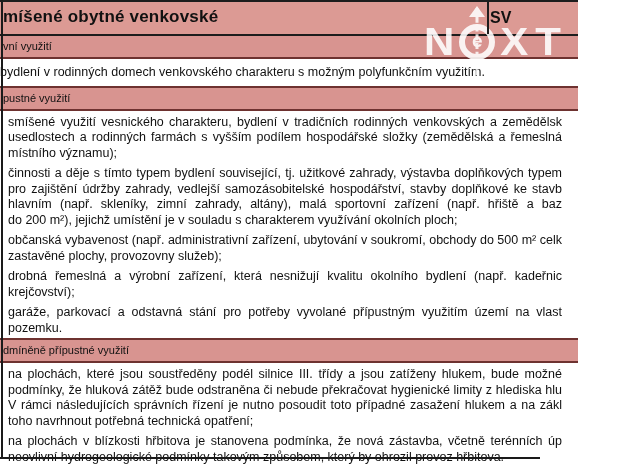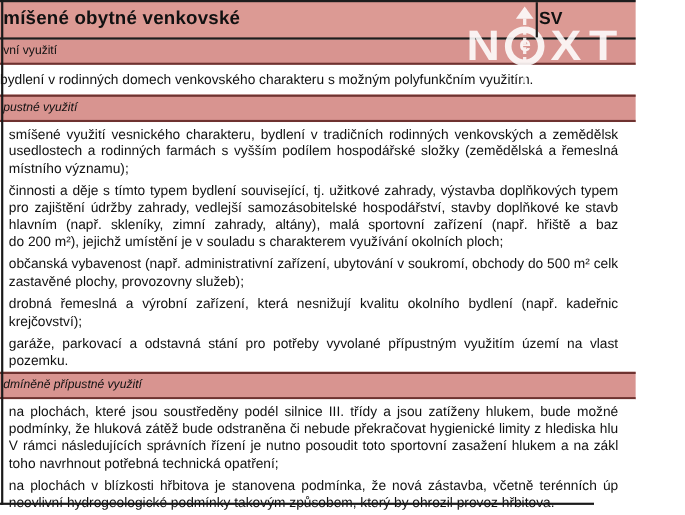--- a/index.html
+++ b/index.html
@@ -33,21 +33,21 @@
   }
   
   .bar{
     height:21px;
     background:#d89490;
     border-bottom:2px solid #6e3230;
     font-size:11px;
     line-height:21px;
     padding-left:3px;
   }
-  .bar.mid{border-top:2px solid #6e3230;font-style:italic;}
+  .bar.mid{border-top:2px solid #6e3230;}
   
   .block{
     padding:4px 0 2px 8px;
     background:#ffffff;
   }
   .para{margin:0 0 5px 0;}
   .para:last-child{margin-bottom:0;}
   .tline{
     font-size:12.5px;
     line-height:15.5px;
@@ -144,21 +144,21 @@
         <div class="para">
           <div class="tline cut">garáže, parkovací a odstavná stání pro potřeby vyvolané přípustným využitím území na vlast</div>
           <div class="tline">pozemku.</div>
         </div>
       </div>
       <div class="bar mid">dmíněně přípustné využití</div>
       <div class="block">
         <div class="para">
           <div class="tline cut">na plochách, které jsou soustředěny podél silnice III. třídy a jsou zatíženy hlukem, bude možné bydlen</div>
           <div class="tline cut">podmínky, že hluková zátěž bude odstraněna či nebude překračovat hygienické limity z hlediska hlu</div>
-          <div class="tline cut">V rámci následujících správních řízení je nutno posoudit toto sportovní zasažení hlukem a na zákl</div>
+          <div class="tline cut">V rámci následujících správních řízení je nutno posoudit toto případné zasažení hlukem a na zákl</div>
           <div class="tline">toho navrhnout potřebná technická opatření;</div>
         </div>
         <div class="para">
           <div class="tline cut">na plochách v blízkosti hřbitova je stanovena podmínka, že nová zástavba, včetně terénních úp</div>
           <div class="tline">neovlivní hydrogeologické podmínky takovým způsobem, který by ohrozil provoz hřbitova.</div>
         </div>
       </div>
     </div>
 
   <div class="left-border"></div>

